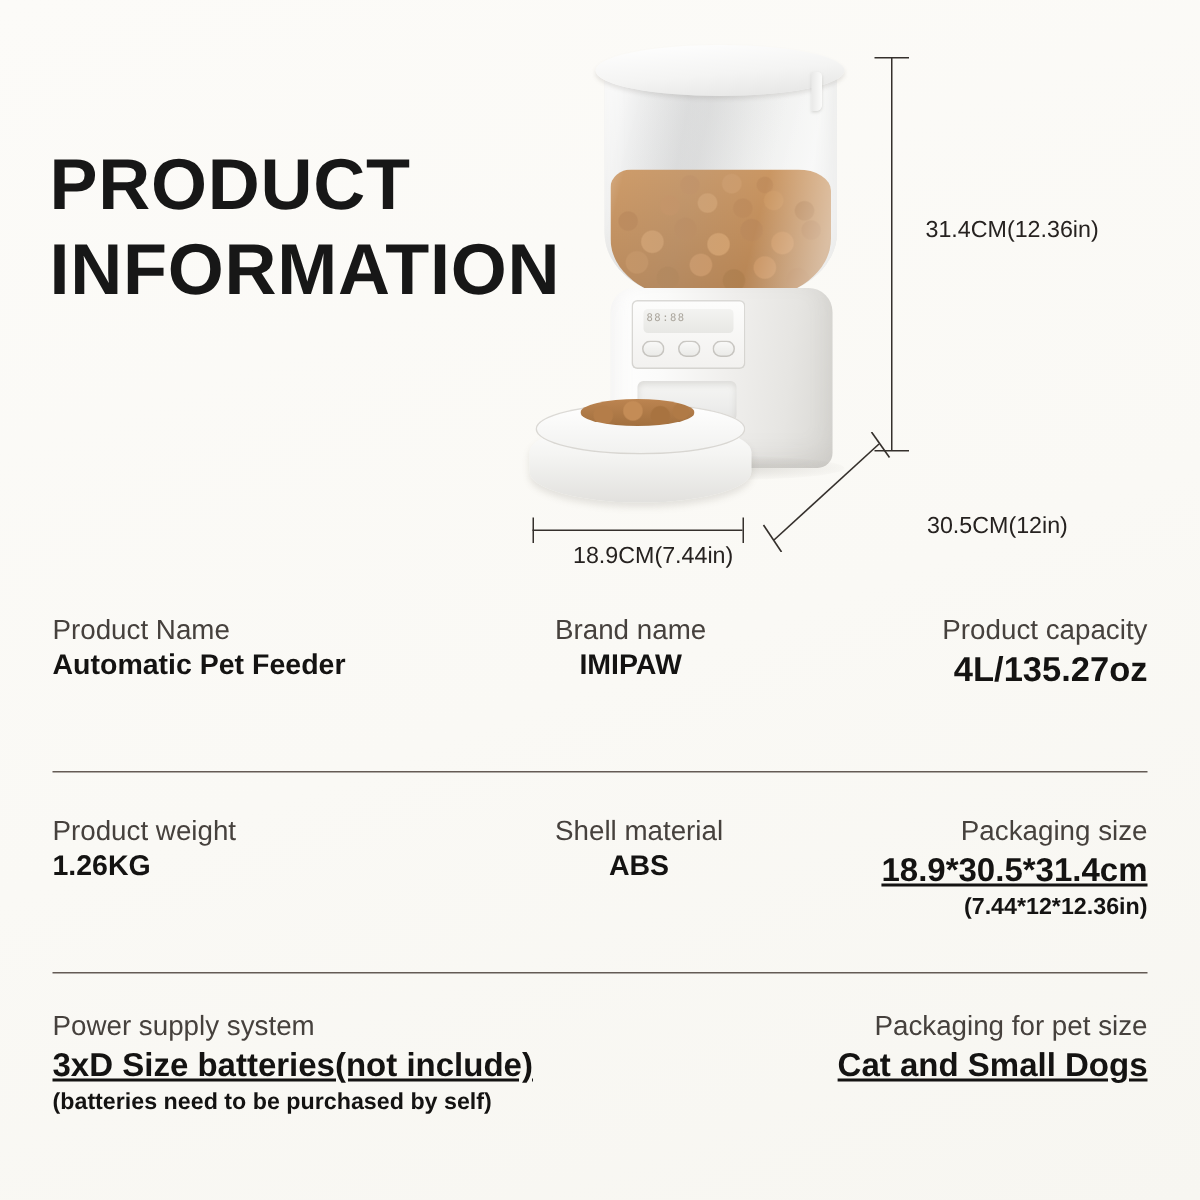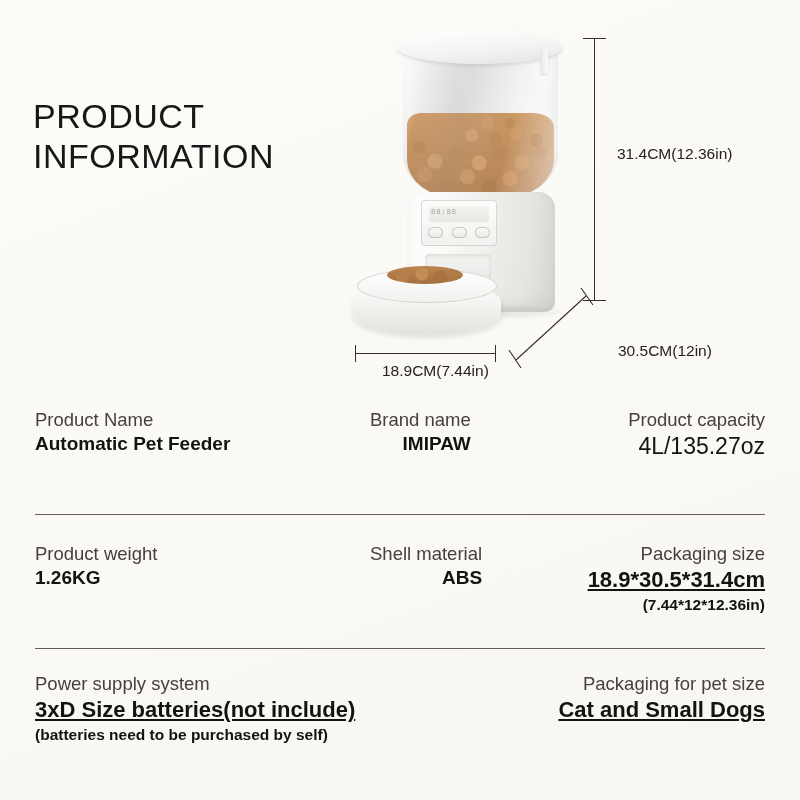--- a/index.html
+++ b/index.html
@@ -24,22 +24,22 @@
   }
 
   
   .title-block {
     position: absolute;
     left: 33px;
     top: 96px;
     width: 340px;
   }
   .title-line {
-    font-size: 34px;
-    font-weight: normal;
+    font-size: 48px;
+    font-weight: bold;
     letter-spacing: 0.5px;
     line-height: 1.18;
     color: #171717;
     white-space: nowrap;
   }
 
   
   .product-photo {
     position: absolute;
     left: 345px;
@@ -378,37 +378,37 @@
   .cell-value {
     margin-top: 2px;
     font-size: 19px;
     font-weight: bold;
     color: #141312;
     line-height: 1.2;
     white-space: nowrap;
   }
   .cell-value.big {
     font-size: 23px;
-    font-weight: normal;
+    font-weight: bold;
   }
   .cell-value.xl {
     font-size: 22px;
     text-decoration: underline;
   }
   .cell-sub {
     margin-top: 2px;
     font-size: 15.5px;
     font-weight: bold;
     color: #141312;
     line-height: 1.2;
     white-space: nowrap;
   }
 
   .col-a { left: 0; text-align: left; }
-  .col-b { left: 335px; text-align: right; }
+  .col-b { left: 335px; text-align: center; }
   .col-c { right: 0; text-align: right; }
   .col-c.spec-cell { left: auto; right: 0; }
 </style>
 </head>
 <body>
 
 <div class="page">
 
   <div class="title-block">
     <div class="title-line">PRODUCT</div>

